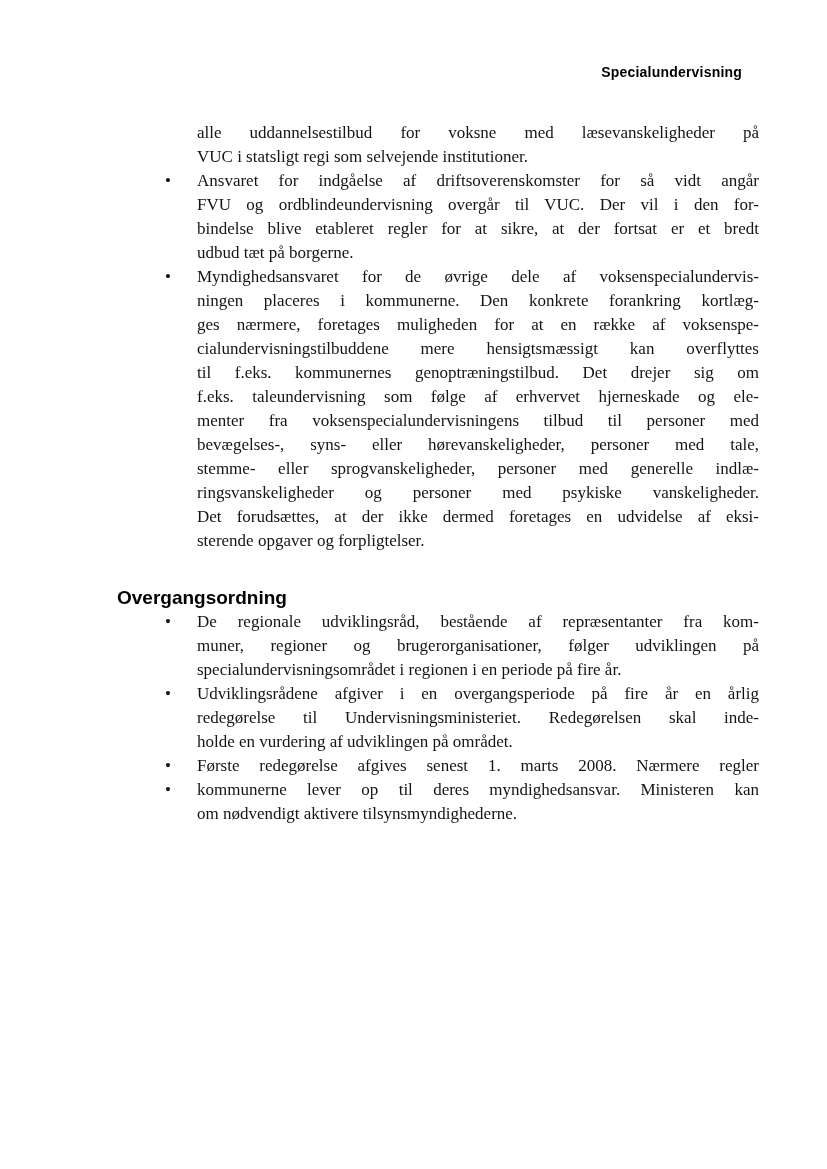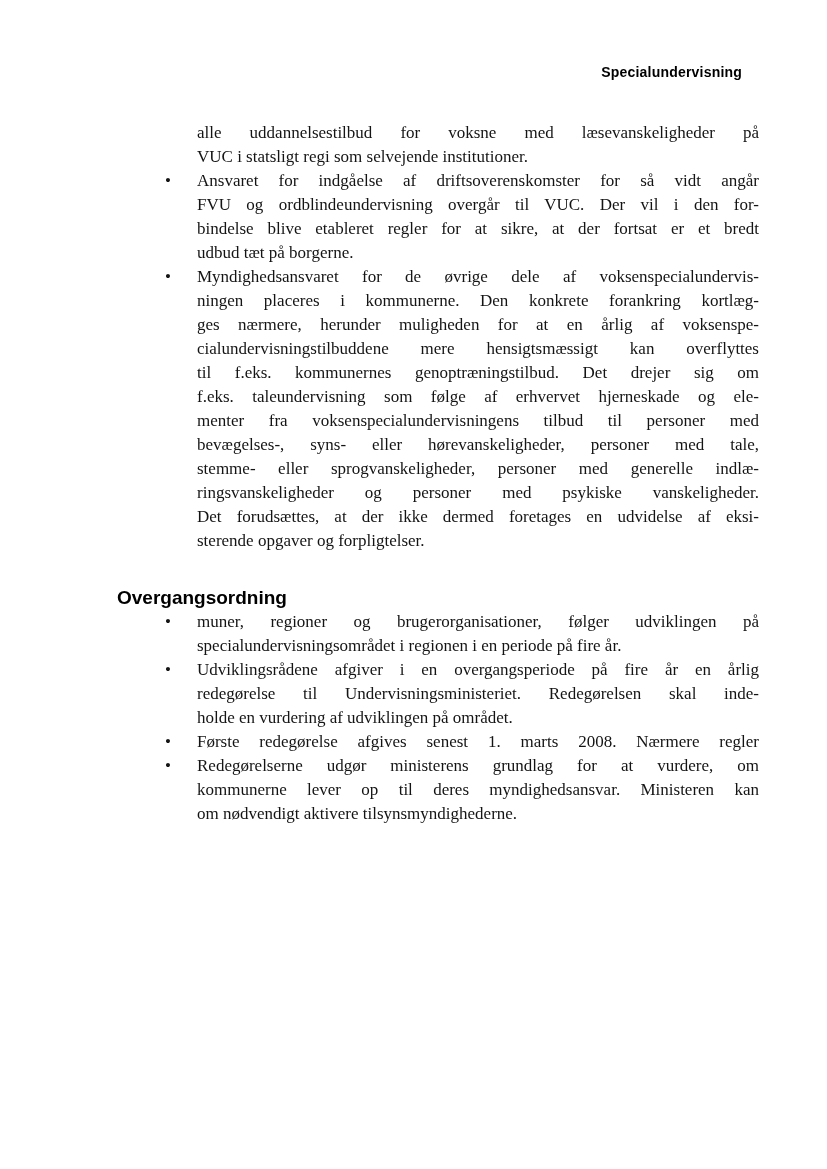--- a/index.html
+++ b/index.html
@@ -102,40 +102,41 @@
             <div class="line">FVU og ordblindeundervisning overgår til VUC. Der vil i den for-</div>
             <div class="line">bindelse blive etableret regler for at sikre, at der fortsat er et bredt</div>
             <div class="line last">udbud tæt på borgerne.</div>
           </div>
         </div>
         <div class="bullet-row">
           <div class="marker">•</div>
           <div class="bullet-body">
             <div class="line">Myndighedsansvaret for de øvrige dele af voksenspecialundervis-</div>
             <div class="line">ningen placeres i kommunerne. Den konkrete forankring kortlæg-</div>
-            <div class="line">ges nærmere, herunder muligheden for at en årlig af voksenspe-</div>
+            <div class="line">ges nærmere, foretages muligheden for at en række af voksenspe-</div>
             <div class="line">cialundervisningstilbuddene mere hensigtsmæssigt kan overflyttes</div>
             <div class="line">til f.eks. kommunernes genoptræningstilbud. Det drejer sig om</div>
             <div class="line">f.eks. taleundervisning som følge af erhvervet hjerneskade og ele-</div>
             <div class="line">menter fra voksenspecialundervisningens tilbud til personer med</div>
             <div class="line">bevægelses-, syns- eller hørevanskeligheder, personer med tale,</div>
             <div class="line">stemme- eller sprogvanskeligheder, personer med generelle indlæ-</div>
             <div class="line">ringsvanskeligheder og personer med psykiske vanskeligheder.</div>
             <div class="line">Det forudsættes, at der ikke dermed foretages en udvidelse af eksi-</div>
             <div class="line last">sterende opgaver og forpligtelser.</div>
           </div>
         </div>
       </div>
 
     <h2 class="section-heading">Overgangsordning</h2>
 
     <div>
         <div class="bullet-row">
           <div class="marker">•</div>
           <div class="bullet-body">
+            <div class="line">De regionale udviklingsråd, bestående af repræsentanter fra kom-</div>
             <div class="line">muner, regioner og brugerorganisationer, følger udviklingen på</div>
             <div class="line last">specialundervisningsområdet i regionen i en periode på fire år.</div>
           </div>
         </div>
         <div class="bullet-row">
           <div class="marker">•</div>
           <div class="bullet-body">
             <div class="line">Udviklingsrådene afgiver i en overgangsperiode på fire år en årlig</div>
             <div class="line">redegørelse til Undervisningsministeriet. Redegørelsen skal inde-</div>
             <div class="line last">holde en vurdering af udviklingen på området.</div>
@@ -143,21 +144,20 @@
         </div>
         <div class="bullet-row">
           <div class="marker">•</div>
           <div class="bullet-body">
             <div class="line">Første redegørelse afgives senest 1. marts 2008. Nærmere regler</div>
           </div>
         </div>
         <div class="bullet-row">
           <div class="marker">•</div>
           <div class="bullet-body">
-            <div class="line">Redegørelserne udgør ministerens grundlag for at vurdere, om</div>
             <div class="line">kommunerne lever op til deres myndighedsansvar. Ministeren kan</div>
             <div class="line last">om nødvendigt aktivere tilsynsmyndighederne.</div>
           </div>
         </div>
       </div>
 
   </div>
 
   <div class="page-number">63</div>
 

